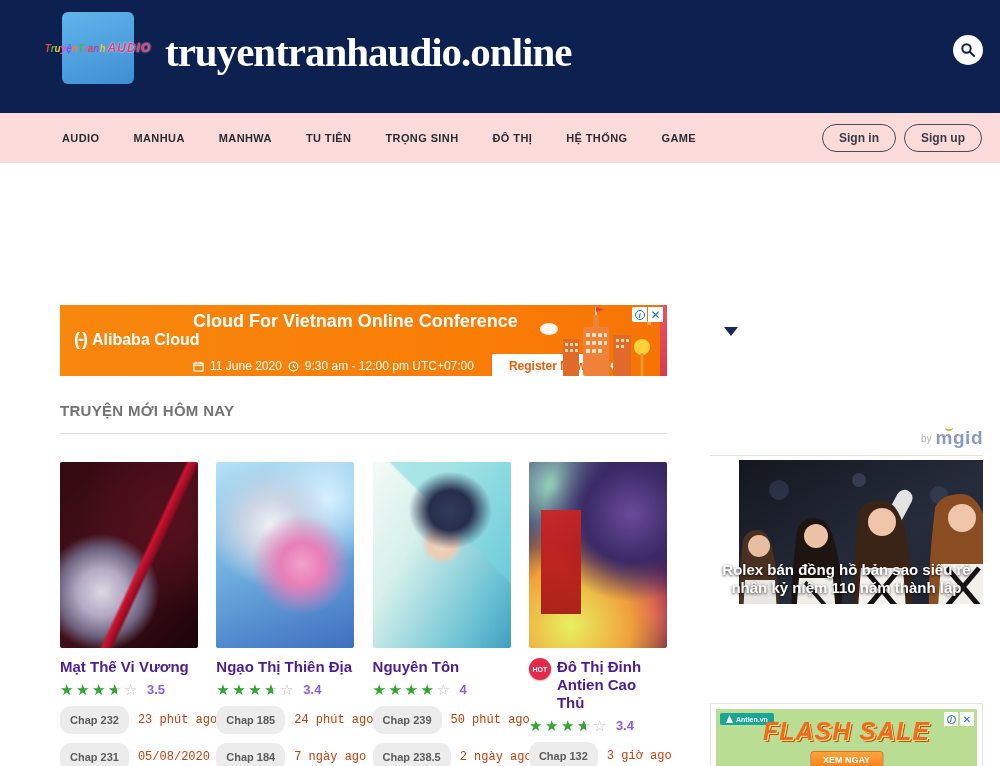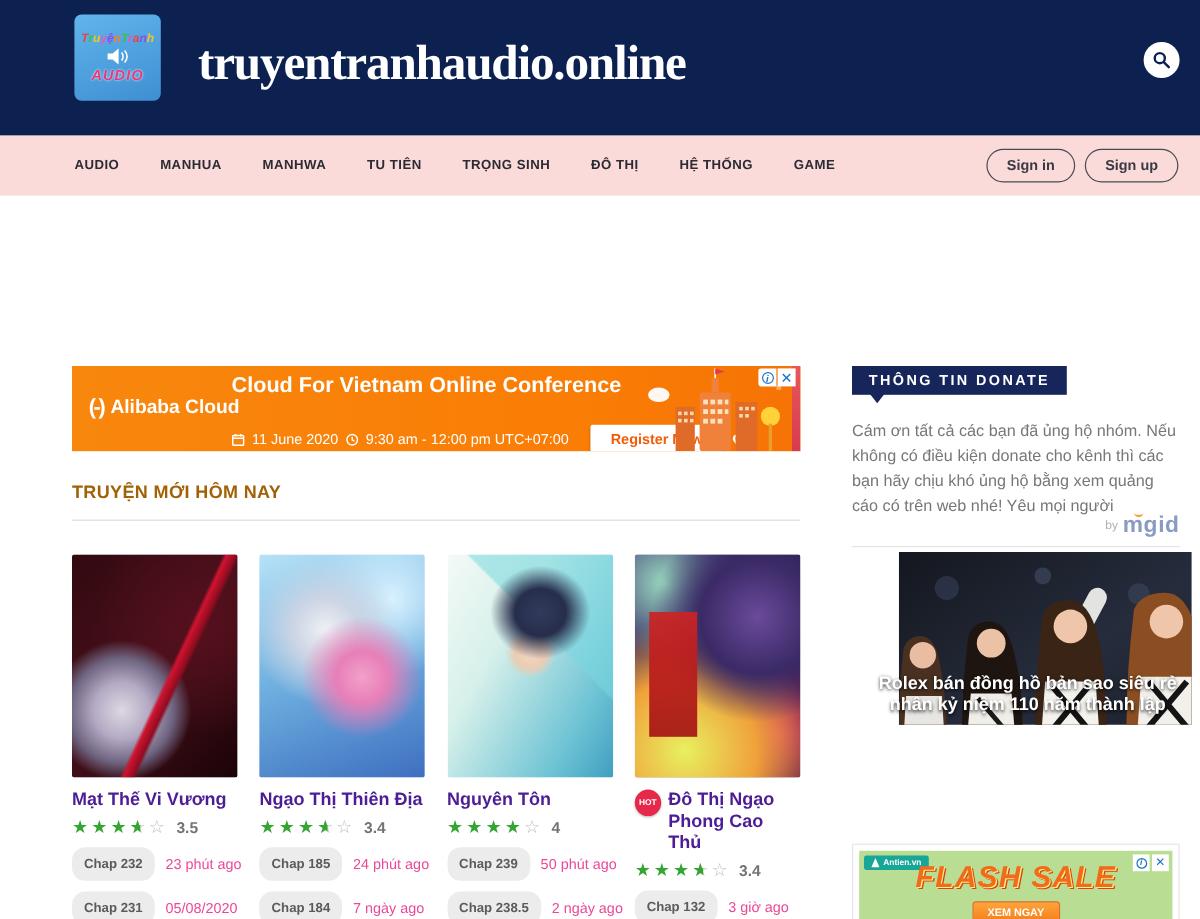--- a/index.html
+++ b/index.html
@@ -3,21 +3,21 @@
 <meta charset="utf-8">
 <style>
   * { margin:0; padding:0; box-sizing:border-box; }
   html,body { background:#fff; }
   body { font-family:"Liberation Sans","DejaVu Sans",sans-serif; }
   .page { position:relative; width:1000px; height:766px; background:#fff; overflow:hidden; margin:0 auto; }
 
   
   .header { position:absolute; top:0; left:0; width:1000px; height:113px; background:#0c2150; }
   .logo { position:absolute; left:62px; top:12px; width:72px; height:72px; border-radius:6px;
-          background:linear-gradient(160deg,#62b4ec,#3d8fd2); display:flex; flex-direction:column;
+          background:linear-gradient(160deg,#62b4ec,#3d8fd2); display:flex; 
           align-items:center; justify-content:center; gap:1px; cursor:pointer; }
   .logo-words { font-size:10px; font-weight:bold; font-style:italic; white-space:nowrap; }
   .logo-words .c0{color:#e8453c}.logo-words .c1{color:#3cc13c}.logo-words .c2{color:#f2c522}
   .logo-words .c3{color:#e858b8}.logo-words .c4{color:#8a4de8}.logo-words .c5{color:#ff7a2a}
   .logo-speaker { width:20px; height:16px; }
   .logo-audio { font-size:12px; font-weight:bold; font-style:italic; color:#e8387a; letter-spacing:1px;
                 text-shadow:0 0 2px #fff; }
   .site-title { position:absolute; left:165px; top:28px; color:#fff;
                 font-family:"Liberation Serif","DejaVu Serif",serif; font-size:41px; font-weight:bold;
                 letter-spacing:-1px; }
@@ -51,21 +51,21 @@
   .ab-cta { margin-left:12px; background:#fff; color:#f25c05; font-size:12px; font-weight:bold; border:none;
             padding:5px 17px; border-radius:2px; cursor:pointer; box-shadow:0 1px 2px rgba(0,0,0,.25); font-family:inherit; }
   .ab-city { position:absolute; right:8px; bottom:0; }
   .ab-strip { position:absolute; right:0; top:0; width:7px; height:71px; background:linear-gradient(#e8565a,#d83b50); }
   .ad-ic { position:absolute; top:2px; width:15px; height:15px; background:#fff; color:#1a73c8; font-size:10px;
            font-weight:bold; display:flex; align-items:center; justify-content:center; cursor:pointer; }
   .ad-info { right:20px; border-radius:2px 0 0 2px; }
   .ad-close { right:4px; font-size:12px; }
 
   
-  .section-title { position:absolute; top:97px; left:0; font-size:15px; font-weight:bold; color:#a16207; letter-spacing:.3px; }
+  .section-title { position:absolute; top:97px; left:0; font-size:15px; font-weight:bold; color:#737373; letter-spacing:.3px; }
   .section-divider { position:absolute; top:128px; left:0; width:607px; height:1px; background:#ddd; }
 
   
   .comics { position:absolute; top:157px; left:0; width:607px; display:flex; gap:18.3px; }
   .comic-card { width:138px; }
   .cover { width:138px; height:186px; border-radius:2px; cursor:pointer; display:block; }
   .cover-0 { background:
       linear-gradient(115deg, transparent 56%, #d0132f 57.5%, #8f0c20 61%, transparent 62.5%),
       radial-gradient(ellipse 60% 45% at 30% 70%, #ddd8e2 0%, #b4aac4 28%, #6e6480 52%, transparent 70%),
       radial-gradient(circle at 78% 32%, #55101c 0%, transparent 55%),
@@ -91,42 +91,42 @@
   .hot-badge { flex:none; width:22px; height:22px; border-radius:50%; background:#e6294b; color:#fff;
                font-size:7px; font-weight:bold; display:flex; align-items:center; justify-content:center;
                box-shadow:0 1px 2px rgba(0,0,0,.3); }
   .comic-title-text { font-size:15px; font-weight:bold; color:#4c1d95; line-height:1.2; cursor:pointer; }
   .rating-row { margin-top:6px; display:flex; align-items:center; }
   .stars { display:flex; }
   .star { position:relative; display:inline-block; width:16px; font-size:15px; line-height:1;
           color:#bfbfbf; text-align:left; }
   .star .star-base.full { color:#33a532; }
   .star-fill { position:absolute; left:0; top:0; overflow:hidden; white-space:nowrap; color:#33a532; }
-  .rating-num { margin-left:7px; font-size:13px; font-weight:bold; color:#737373; }
+  .rating-num { margin-left:7px; font-size:13px; font-weight:bold; color:#8b5cf6; }
   .chap-row { margin-top:9px; display:flex; align-items:center; gap:9px; }
   .chap-pill { background:#ececec; border-radius:11px; padding:8px 10px; font-size:11px; font-weight:bold;
                color:#5b5b5b; white-space:nowrap; cursor:pointer; }
-  .chap-time { font-size:12px; color:#ec4899; white-space:nowrap; }
+  .chap-time { font-size:12px; color:#c2410c; white-space:nowrap;font-family:Liberation Mono, monospace; }
 
   
   .sidebar { position:absolute; left:710px; top:305px; width:273px; height:461px; }
   .donate-badge { position:absolute; top:0; left:0; background:#16265a; color:#fff; font-size:12px;
                   font-weight:bold; letter-spacing:2px; padding:5px 14px; }
   .donate-tail { position:absolute; top:22px; left:14px; width:0; height:0;
                  border-left:7px solid transparent; border-right:7px solid transparent; border-top:9px solid #16265a; }
   .donate-text { position:absolute; top:43px; left:0; width:273px; font-size:13.5px; color:#777;
                  line-height:21px; }
   .mgid { position:absolute; top:122px; right:0; display:flex; align-items:center; gap:4px; cursor:pointer; }
   .mgid-by { font-size:10px; color:#b0b0b0; }
   .mgid-brand { font-size:19px; font-weight:bold; color:#8a9bc2; letter-spacing:.5px; }
   .mgid-smile { position:relative; }
   .mgid-smile::after { content:""; position:absolute; left:9px; top:-2px; width:8px; height:4px;
                        border-bottom:2px solid #f2a03a; border-radius:0 0 8px 8px; }
   .sb-divider { position:absolute; top:150px; left:0; width:273px; height:1px; background:#e3e3e3; }
-  .native-ad { position:absolute; top:155px; left:10px; width:273px; height:144px; overflow:hidden; cursor:pointer;padding-left:29px; }
+  .native-ad { position:absolute; top:155px; left:0; width:273px; height:144px; overflow:hidden; cursor:pointer;padding-left:29px; }
   .native-caption { position:absolute; left:4px; right:4px; bottom:6px; text-align:center; color:#fff;
                     font-size:15px; font-weight:bold; line-height:1.25; text-shadow:0 1px 3px rgba(0,0,0,.8); }
 
   
   .flash-ad { position:absolute; top:398px; left:0; width:273px; height:150px; background:#fff;
               border:1px solid #e5e5e5; padding:5px; cursor:pointer; }
   .flash-inner { position:relative; width:100%; height:100%; background:#b9dd93; overflow:hidden; }
   .flash-brand { position:absolute; top:4px; left:4px; background:#18a699; color:#fff; font-size:7px;
                  font-weight:bold; padding:2px 6px; border-radius:2px; display:flex; align-items:center; gap:3px; }
   .flash-title { position:absolute; top:8px; left:0; width:100%; text-align:center; font-size:25px;
@@ -328,21 +328,21 @@
     <div class="chap-row">
       <span class="chap-pill">Chap 238.5</span>
       <span class="chap-time">2 ngày ago</span>
     </div>
   </div>
 
   <div class="comic-card">
     <div class="cover cover-3"></div>
     <div class="comic-title">
       <span class="hot-badge">HOT</span>
-      <span class="comic-title-text">Đô Thị Ngạo Phong Cao Thủ</span>
+      <span class="comic-title-text">Đô Thị Đỉnh Antien Cao Thủ</span>
     </div>
     <div class="rating-row">
       <span class="stars">
               <span class="star"><span class="star-base full">★</span></span>
               <span class="star"><span class="star-base full">★</span></span>
               <span class="star"><span class="star-base full">★</span></span>
               <span class="star"><span class="star-base">☆</span><span class="star-fill" style="width: 55%;">★</span></span>
               <span class="star"><span class="star-base">☆</span></span>
             </span>
       <span class="rating-num">3.4</span>
@@ -350,23 +350,21 @@
     <div class="chap-row">
       <span class="chap-pill">Chap 132</span>
       <span class="chap-time">3 giờ ago</span>
     </div>
 
   </div>
 </div>
   </div>
 
   <div class="sidebar">
-    <div class="donate-badge">THÔNG TIN DONATE</div>
     <div class="donate-tail"></div>
-    <div class="donate-text">Cám ơn tất cả các bạn đã ủng hộ nhóm. Nếu không có điều kiện donate cho kênh thì các bạn hãy chịu khó ủng hộ bằng xem quảng cáo có trên web nhé! Yêu mọi người</div>
 
     <div class="mgid">
       <span class="mgid-by">by</span>
       <span class="mgid-brand mgid-smile">mgid</span>
     </div>
     <div class="sb-divider"></div>
 
     <div class="native-ad">
       <svg width="273" height="190" viewBox="0 0 273 190">
         <defs>

